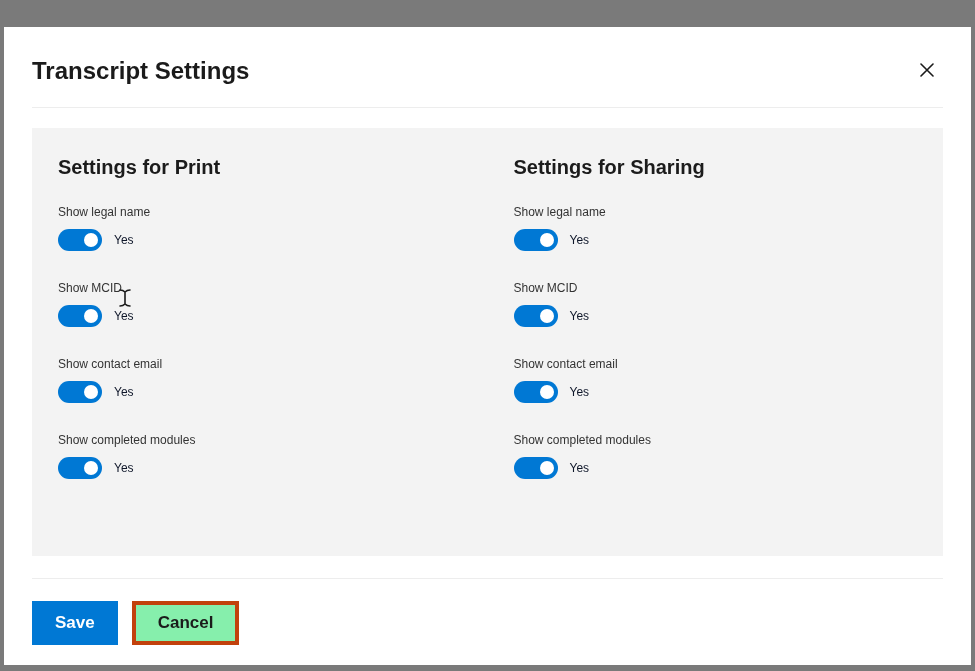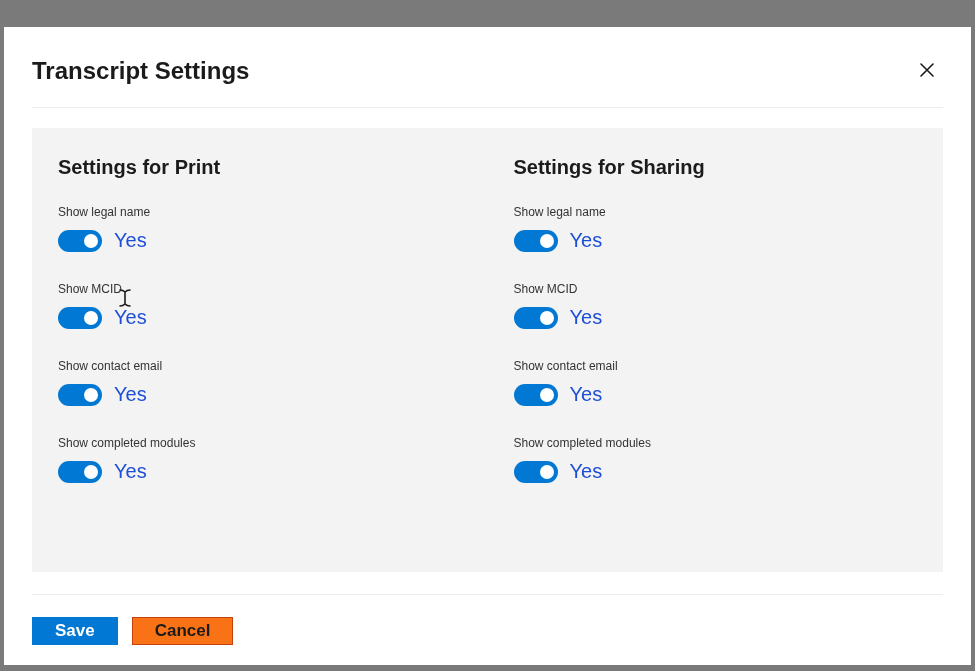--- a/index.html
+++ b/index.html
@@ -91,49 +91,49 @@
     .toggle-knob {
       position: absolute;
       width: 14px;
       height: 14px;
       background: #ffffff;
       border-radius: 50%;
       top: 4px;
       right: 4px;
     }
     .toggle-status {
-      font-size: 20px;
-      color: #1d4ed8;
+      font-size: 12px;
+      color: #0f172a;
     }
     .footer {
       border-top: 1px solid #ededed;
       margin-top: 22px;
       padding-top: 22px;
       display: flex;
       gap: 14px;
     }
     .btn {
-      height: 28px;
+      height: 44px;
       padding: 0 22px;
       font-size: 17px;
       font-weight: 600;
       cursor: pointer;
       display: inline-flex;
       align-items: center;
       justify-content: center;
     }
     .btn-primary {
       background: #0078d4;
       color: #ffffff;
       border: 1px solid #0078d4;
     }
     .btn-secondary {
-      background: #f97316;
-      color: #1b1b1b;
-      border: 1px solid #c2410c;
+      background: #86efac;
+      color: #1b1b1b;
+      border: 4px solid #c2410c;
     }
     .text-cursor {
       position: absolute;
       width: 14px;
       height: 20px;
       pointer-events: none;
     }
   </style>
 </head>
 <body>

